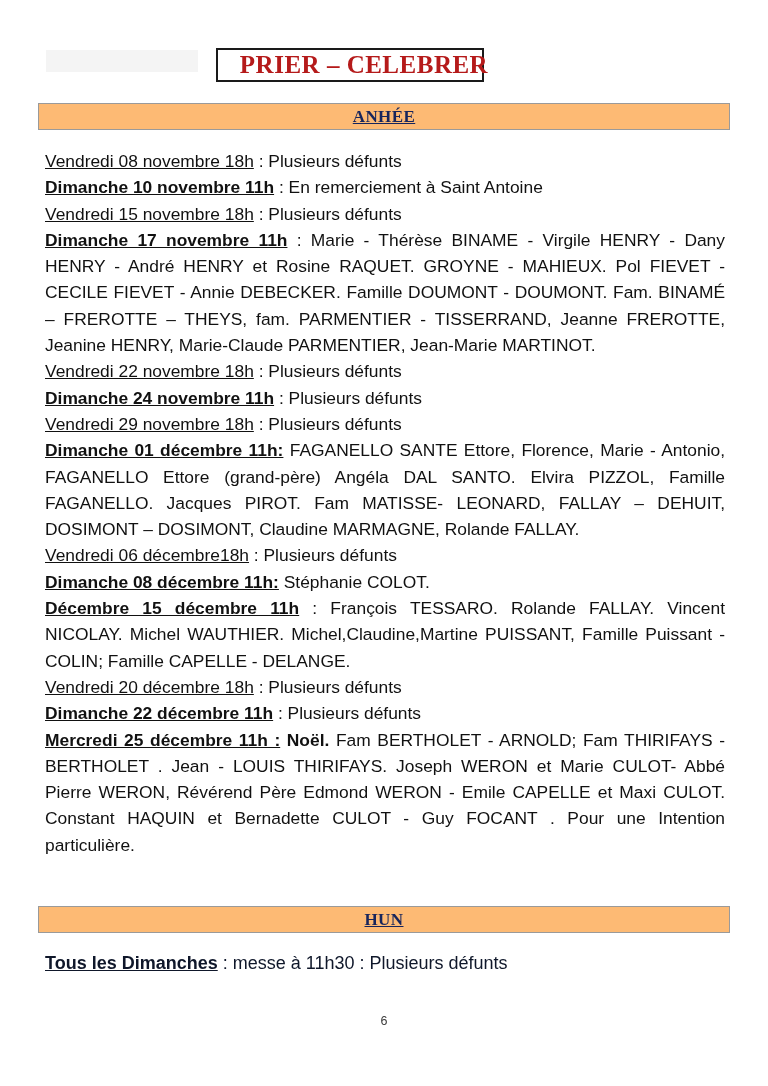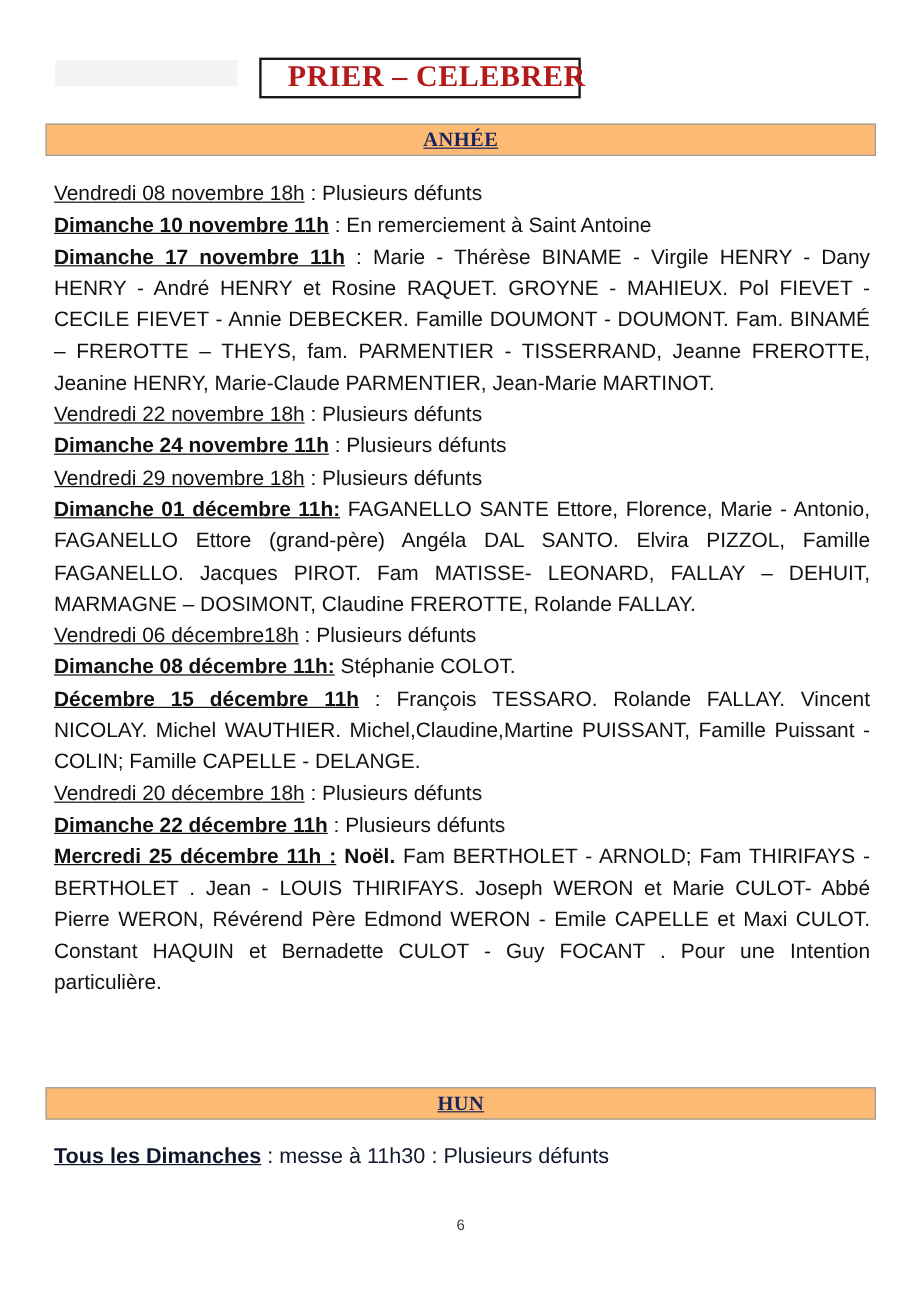--- a/index.html
+++ b/index.html
@@ -151,25 +151,26 @@
     </div>
   </div>
 
   <div class="section-banner" id="banner-anhee">
     <span class="section-banner-label">ANHÉE</span>
   </div>
 
   <div class="body-block" id="block-anhee">
       <div class="entry"><span class="dt">Vendredi 08 novembre 18h</span><span class="rest"> : Plusieurs défunts</span></div>
       <div class="entry"><span class="dt bold">Dimanche 10 novembre 11h</span><span class="rest"> : En remerciement à Saint Antoine</span></div>
+      <div class="entry"><span class="dt">Vendredi 15 novembre 18h</span><span class="rest"> : Plusieurs défunts</span></div>
       <div class="entry"><span class="dt bold">Dimanche 17 novembre 11h</span><span class="rest"> : Marie - Thérèse BINAME - Virgile HENRY - Dany HENRY - André HENRY et Rosine RAQUET. GROYNE - MAHIEUX. Pol FIEVET - CECILE FIEVET - Annie DEBECKER. Famille DOUMONT - DOUMONT. Fam. BINAMÉ – FREROTTE – THEYS, fam. PARMENTIER - TISSERRAND, Jeanne FREROTTE, Jeanine HENRY, Marie-Claude PARMENTIER, Jean-Marie MARTINOT.</span></div>
       <div class="entry"><span class="dt">Vendredi 22 novembre 18h</span><span class="rest"> : Plusieurs défunts</span></div>
       <div class="entry"><span class="dt bold">Dimanche 24 novembre 11h</span><span class="rest"> : Plusieurs défunts</span></div>
       <div class="entry"><span class="dt">Vendredi 29 novembre 18h</span><span class="rest"> : Plusieurs défunts</span></div>
-      <div class="entry"><span class="dt bold">Dimanche 01 décembre 11h:</span><span class="rest"> FAGANELLO SANTE Ettore, Florence, Marie - Antonio, FAGANELLO Ettore (grand-père) Angéla DAL SANTO. Elvira PIZZOL, Famille FAGANELLO. Jacques PIROT. Fam MATISSE- LEONARD, FALLAY – DEHUIT, MARMAGNE – DOSIMONT, Claudine FREROTTE, Rolande FALLAY.</span></div>
+      <div class="entry"><span class="dt bold">Dimanche 01 décembre 11h:</span><span class="rest"> FAGANELLO SANTE Ettore, Florence, Marie - Antonio, FAGANELLO Ettore (grand-père) Angéla DAL SANTO. Elvira PIZZOL, Famille FAGANELLO. Jacques PIROT. Fam MATISSE- LEONARD, FALLAY – DEHUIT, DOSIMONT – DOSIMONT, Claudine MARMAGNE, Rolande FALLAY.</span></div>
       <div class="entry"><span class="dt">Vendredi 06 décembre18h</span><span class="rest"> : Plusieurs défunts</span></div>
       <div class="entry"><span class="dt bold">Dimanche 08 décembre 11h:</span><span class="rest"> Stéphanie COLOT.</span></div>
       <div class="entry"><span class="dt bold">Décembre 15 décembre 11h</span><span class="rest"> : François TESSARO. Rolande FALLAY. Vincent NICOLAY. Michel WAUTHIER. Michel,Claudine,Martine PUISSANT, Famille Puissant - COLIN; Famille CAPELLE - DELANGE.</span></div>
       <div class="entry"><span class="dt">Vendredi 20 décembre 18h</span><span class="rest"> : Plusieurs défunts</span></div>
       <div class="entry"><span class="dt bold">Dimanche 22 décembre 11h</span><span class="rest"> : Plusieurs défunts</span></div>
       <div class="entry"><span class="dt bold">Mercredi 25 décembre 11h :</span><b> Noël.</b><span class="rest"> Fam BERTHOLET - ARNOLD; Fam THIRIFAYS - BERTHOLET . Jean - LOUIS THIRIFAYS. Joseph WERON et Marie CULOT- Abbé Pierre WERON, Révérend Père Edmond WERON - Emile CAPELLE et Maxi CULOT. Constant HAQUIN et Bernadette CULOT - Guy FOCANT . Pour une Intention particulière.</span></div>
     </div>
 
   <div class="section-banner" id="banner-hun">
     <span class="section-banner-label">HUN</span>

